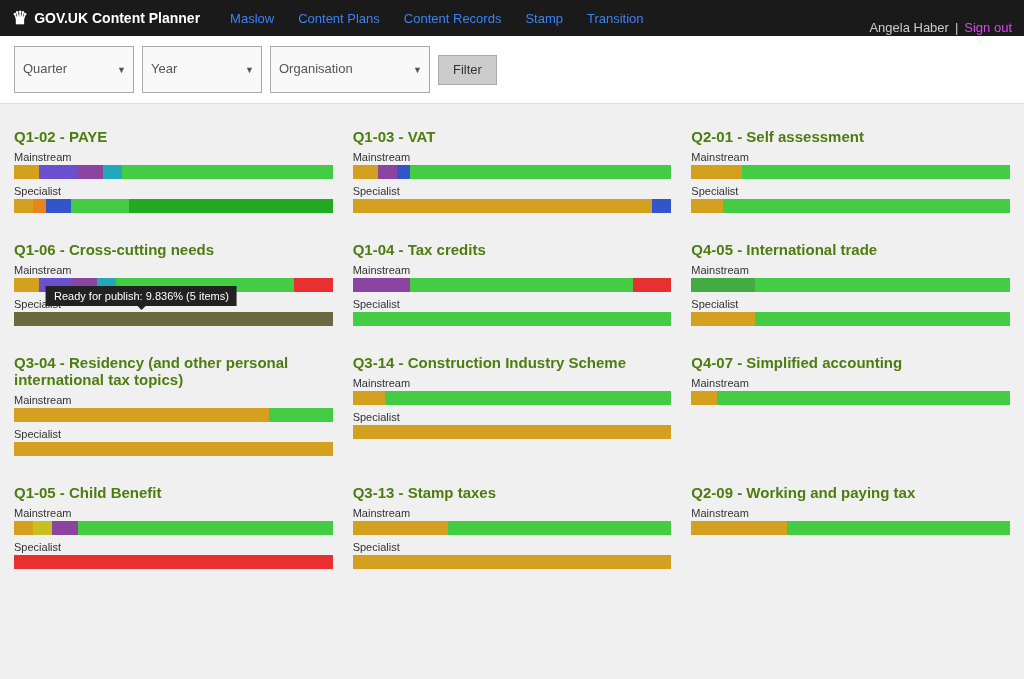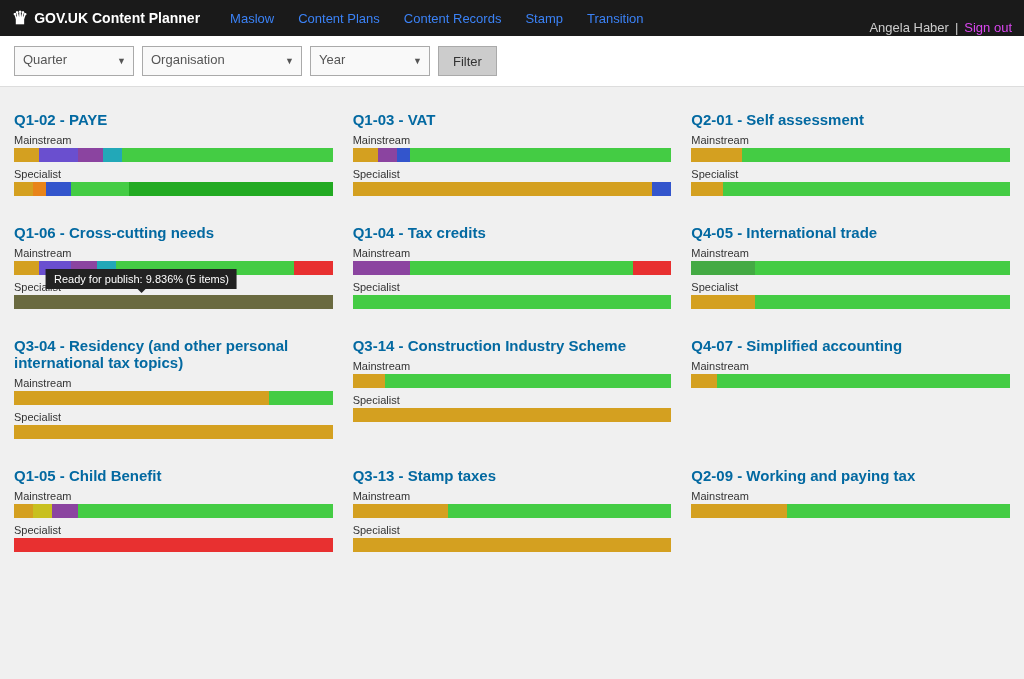--- a/index.html
+++ b/index.html
@@ -44,21 +44,21 @@
       border: 1px solid #aaa;
       background: #f9f9f9;
       padding: 4px 24px 7px 8px;
       font-size: 13px;
       color: #555;
       appearance: none;
       -webkit-appearance: none;
       cursor: pointer;
       position: relative;
       min-width: 120px;
-      height: 30px;
+      height: 47px;
     }
     .select-wrapper {
       position: relative; display: inline-block;
     }
     .select-wrapper::after {
       content: '▼';
       font-size: 9px;
       color: #555;
       position: absolute;
       right: 8px;
@@ -83,21 +83,21 @@
       grid-template-columns: repeat(3, 1fr);
       gap: 0 20px;
     }
 
     
     .plan-card {
       padding: 12px 0 16px 0;
       border-bottom: none;
     }
     .plan-title {
-      color: #0369a1;
+      color: #4d7c0f;
       font-size: 15px;
       font-weight: bold;
       margin-bottom: 4px;
       cursor: pointer;
       text-decoration: none;
       display: block;
     }
     .bar-label {
       font-size: 11px;
       color: #333;
@@ -158,27 +158,27 @@
   </div>
 </nav>
 
 <div class="filter-bar">
   <div class="select-wrapper">
     <select class="filter-select">
       <option>Quarter</option>
     </select>
   </div>
   <div class="select-wrapper">
+    <select class="filter-select">
+      <option>Year</option>
+    </select>
+  </div>
+  <div class="select-wrapper">
     <select class="filter-select" style="min-width:160px;">
       <option>Organisation</option>
-    </select>
-  </div>
-  <div class="select-wrapper">
-    <select class="filter-select">
-      <option>Year</option>
     </select>
   </div>
   <button class="filter-btn">Filter</button>
 </div>
 
 <div class="main">
   <div class="grid" id="plans-grid">
 
   <div class="plan-card">
         <a class="plan-title">Q1-02 - PAYE</a>

